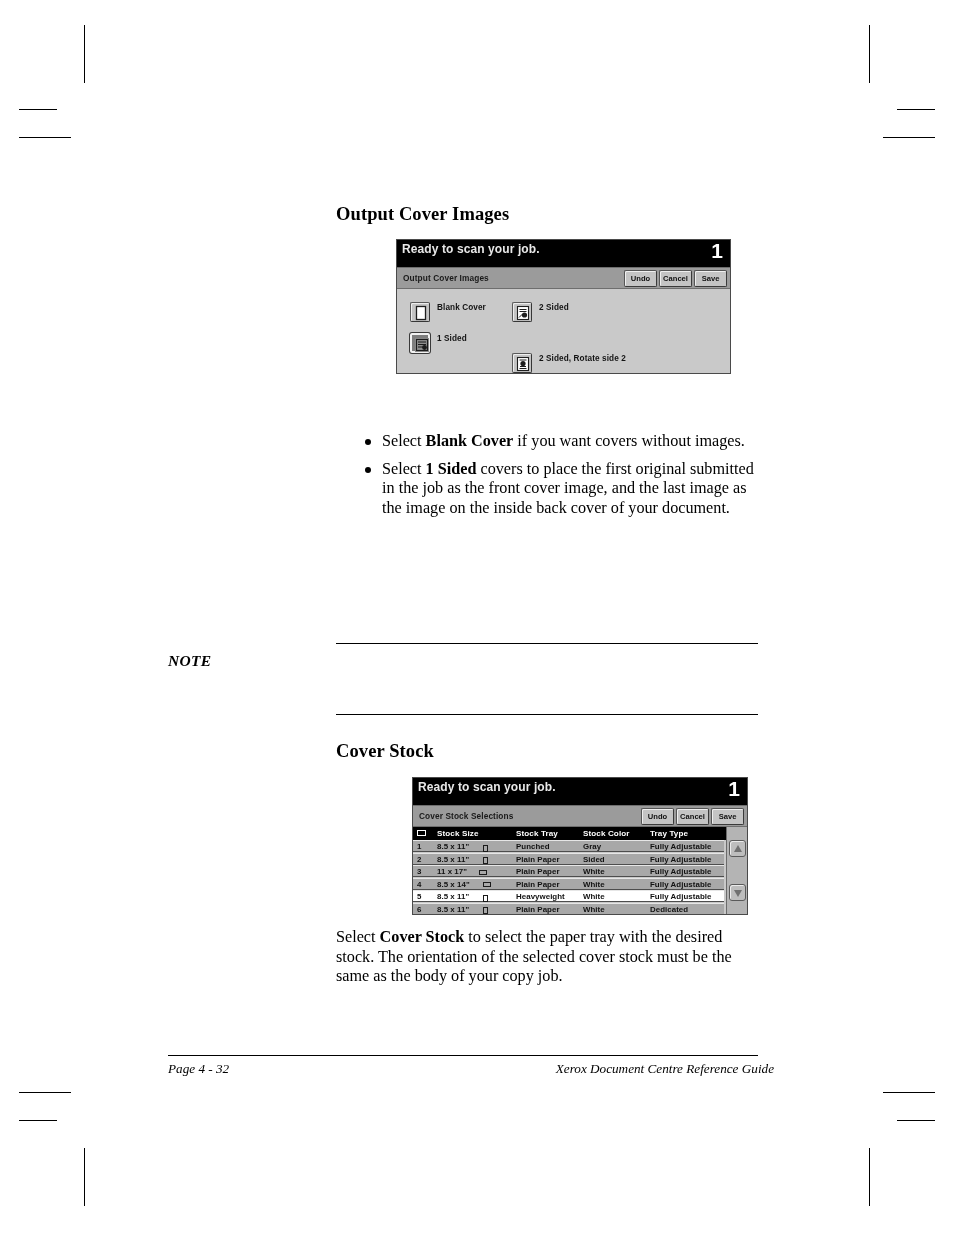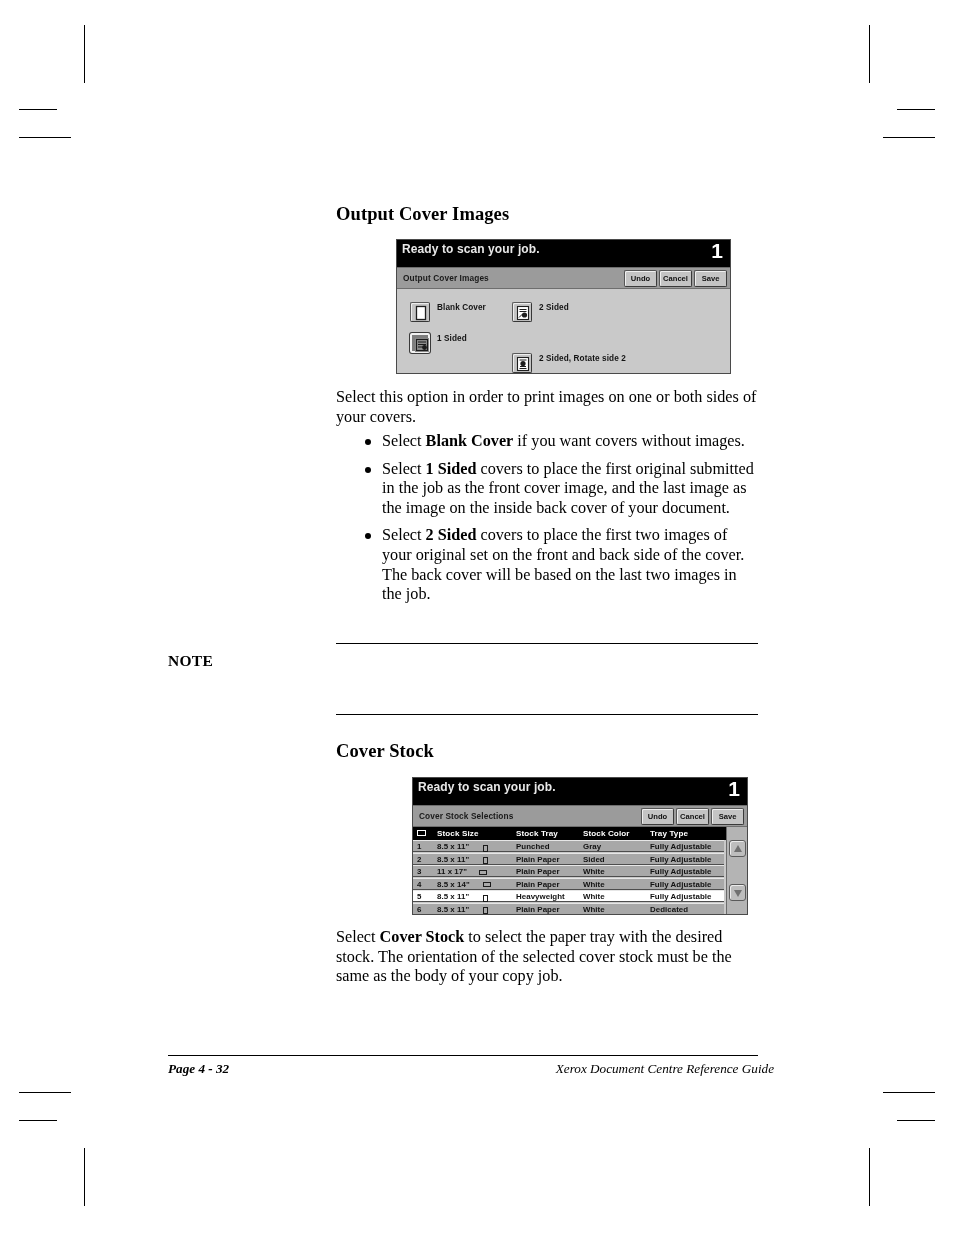--- a/index.html
+++ b/index.html
@@ -383,39 +383,34 @@
             <circle cx="9" cy="8.5" r="2.6" fill="#1e1e1e"></circle>
             <path d="M5.5 13.5h7M6 11.5h6" stroke="#1e1e1e" stroke-width="1"></path>
           </svg>
         </div>
         <div class="opt-label">2 Sided, Rotate side 2</div>
       </div>
 
     </div>
   </div>
 
-  <div class="body-text" style="top:388px;">Select this option in order to print images on one or both sides of your covers.</div>
 
   <ul class="bullet-list" style="top:432px;">
     <li>
       <span class="dot"></span>
       <span>Select </span><b>Blank Cover</b><span> if you want covers without images.</span>
     </li>
     <li>
       <span class="dot"></span>
       <span>Select </span><b>1 Sided</b><span> covers to place the first original submitted in the job as the front cover image, and the last image as the image on the inside back cover of your document.</span>
     </li>
-    <li>
-      <span class="dot"></span>
-      <span>Select </span><b>2 Sided</b><span> covers to place the first two images of your original set on the front and back side of the cover. The back cover will be based on the last two images in the job.</span>
-    </li>
   </ul>
 
   <div class="rule" style="top:643px;"></div>
-  <div class="col-label" style="top:652px;">NOTE</div>
+  <div class="col-label" style="top:652px;font-style:italic;">NOTE</div>
   <div class="rule" style="top:714px;"></div>
 
   <div class="h1" style="top:741px;">Cover Stock</div>
 
   <div class="panel" style="left:412px; top:777px; width:336px; height:138px;">
 
     <div class="panel-status">
       <div class="status-text">Ready to scan your job.</div>
       <div class="job-num">1</div>
     </div>
@@ -500,16 +495,16 @@
       </div>
 
     </div>
   </div>
 
   <div class="body-text" style="top:928px;">
     <span>Select </span><b>Cover Stock</b><span> to select the paper tray with the desired stock. The orientation of the selected cover stock must be the same as the body of your copy job.</span>
   </div>
 
   <div class="footer-rule" style="top:1055px;"></div>
-  <div class="footer-left" style="top:1061px;font-weight:bold;">Page 4 - 32</div>
+  <div class="footer-left" style="top:1061px;">Page 4 - 32</div>
   <div class="footer-right" style="top:1061px;">Xerox Document Centre Reference Guide</div>
 
 </div>
 
 </body></html>

